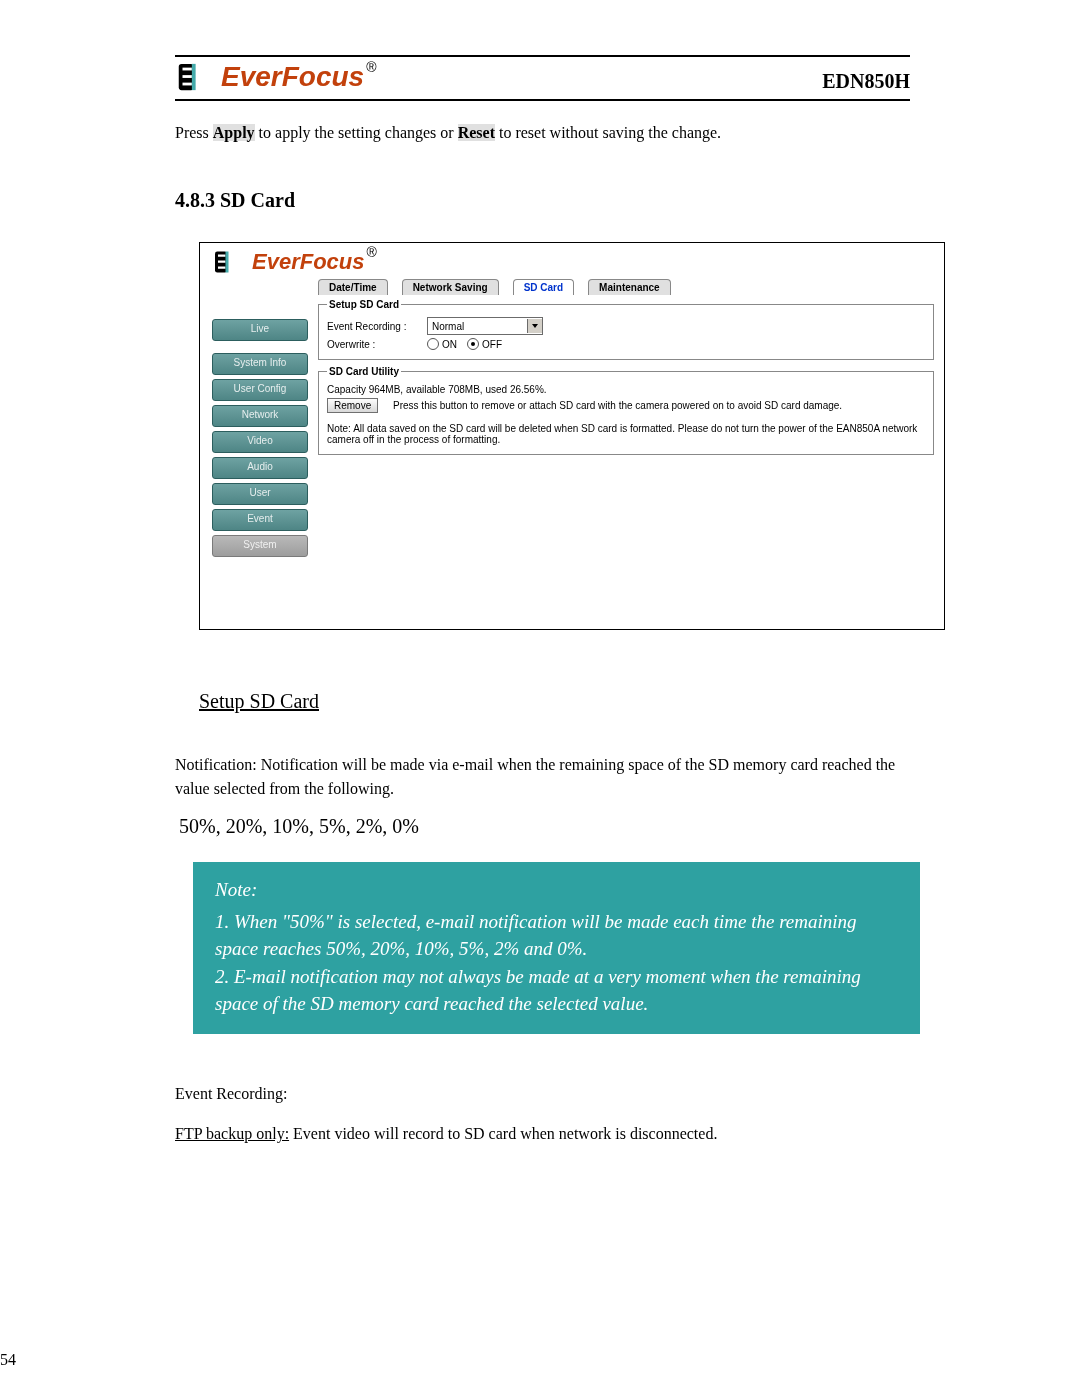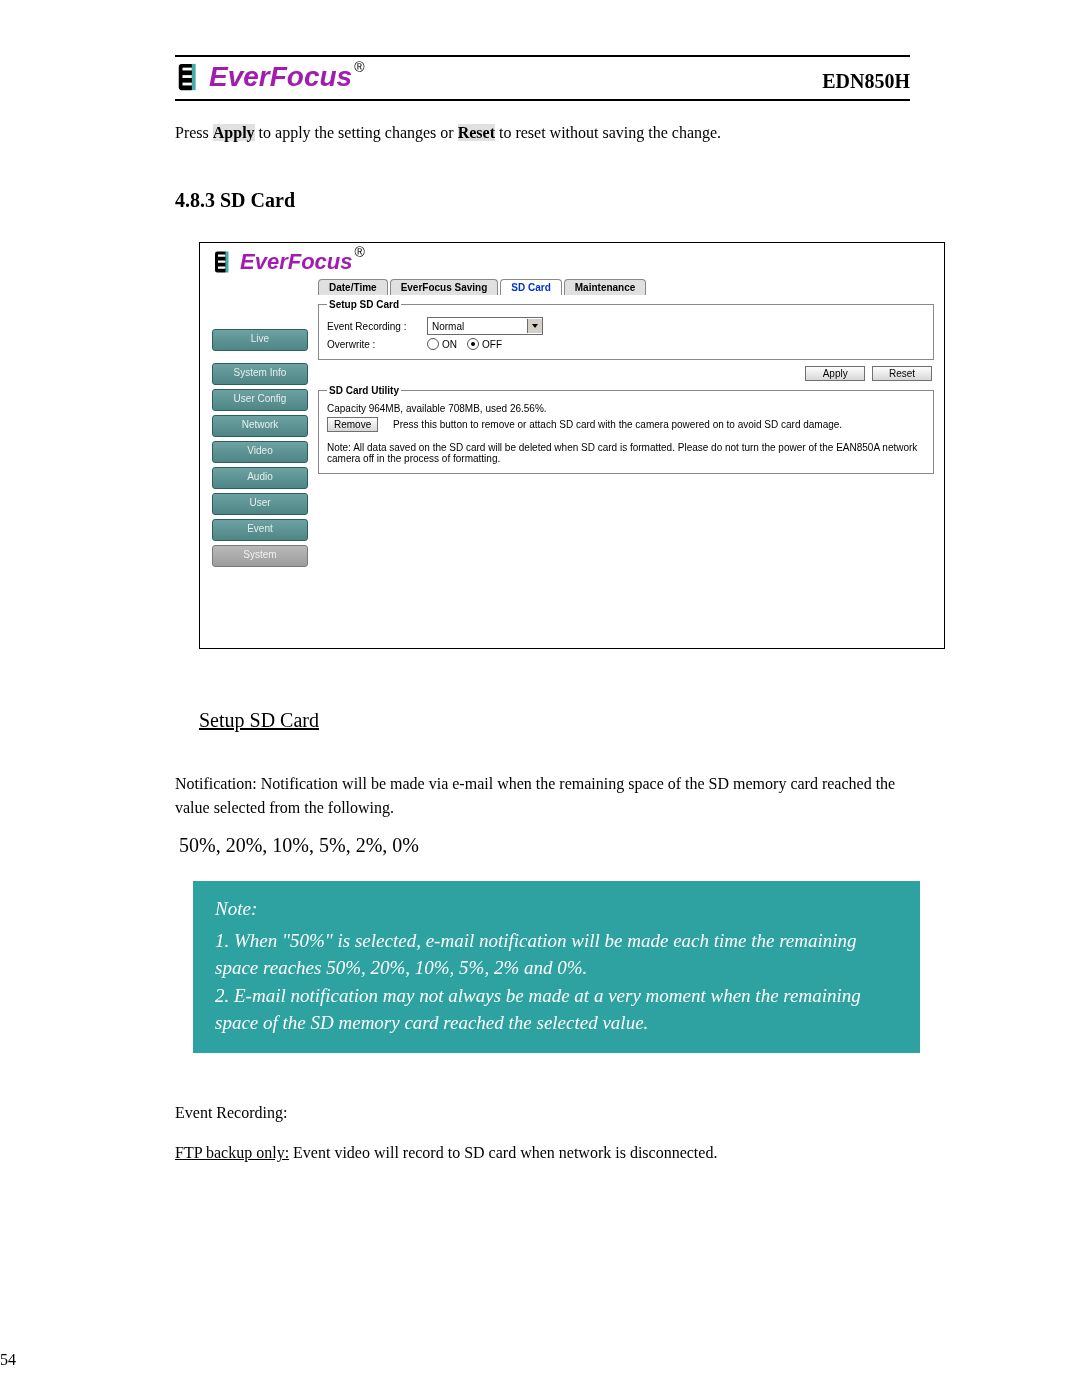--- a/index.html
+++ b/index.html
@@ -34,21 +34,22 @@
   .logo-mark {
     width: 30px;
     height: 30px;
     margin-right: 4px;
   }
   .logo-text {
     font-family: Arial, sans-serif;
     font-size: 28px;
     font-weight: bold;
     font-style: italic;
-    color: #a21caf;
+    color: #c2410c;
+    margin-left: 12px;
   }
   .logo-reg {
     font-family: Arial, sans-serif;
     font-size: 14px;
     position: relative;
     top: -10px;
     margin-left: 2px;
   }
   .model {
     font-family: "Times New Roman", serif;
@@ -120,21 +121,21 @@
     border: 1px solid #7a7a7a;
     color: #f0f0f0;
   }
 
   .main {
     flex: 1;
     font-size: 10px;
   }
   .tabs {
     display: flex;
-    gap: 0;
+    gap: 12px;
     margin-bottom: 2px;
   }
   .tab {
     border: 1px solid #888;
     border-bottom: none;
     padding: 2px 10px;
     font-size: 10px;
     font-family: Arial, sans-serif;
     background: #e0e0e0;
     color: #000;
@@ -334,21 +335,21 @@
         <div class="side-btn">Video</div>
         <div class="side-btn">Audio</div>
         <div class="side-btn">User</div>
         <div class="side-btn">Event</div>
         <div class="side-btn active-grey">System</div>
       </div>
 
       <div class="main">
         <div class="tabs">
           <div class="tab">Date/Time</div>
-          <div class="tab">EverFocus Saving</div>
+          <div class="tab">Network Saving</div>
           <div class="tab active">SD Card</div>
           <div class="tab">Maintenance</div>
         </div>
 
         <fieldset class="fs">
           <legend>Setup SD Card</legend>
           <div class="row">
             <span class="lab">Event Recording :</span>
             <span class="sel">
               <span>Normal</span>
@@ -361,24 +362,20 @@
                 <span class="circle"></span>
                 <span>ON</span>
               </span>
             <span class="rad">
                 <span class="circle filled"></span>
                 <span>OFF</span>
               </span>
           </div>
         </fieldset>
 
-        <div class="btnrow">
-          <span class="winbtn">Apply</span>
-          <span class="winbtn">Reset</span>
-        </div>
 
         <fieldset class="fs">
           <legend>SD Card Utility</legend>
           <div class="util-text">Capacity 964MB, available 708MB, used 26.56%.</div>
           <div class="util-text">
             <span class="smallbtn">Remove</span>
             <span>Press this button to remove or attach SD card with the camera powered on to avoid SD card damage.</span>
           </div>
           <div class="util-text" style="margin-top:10px;">Note: All data saved on the SD card will be deleted when SD card is formatted. Please do not turn the power of the EAN850A network camera off in the process of formatting.</div>
         </fieldset>

